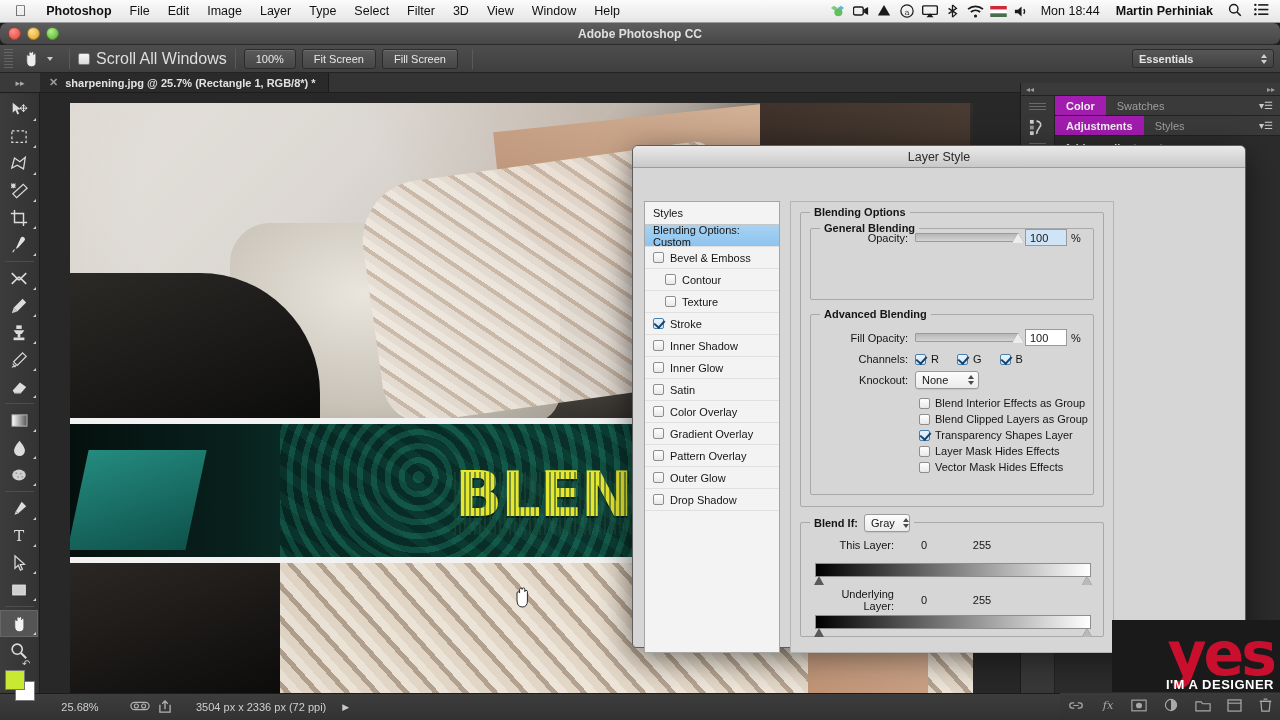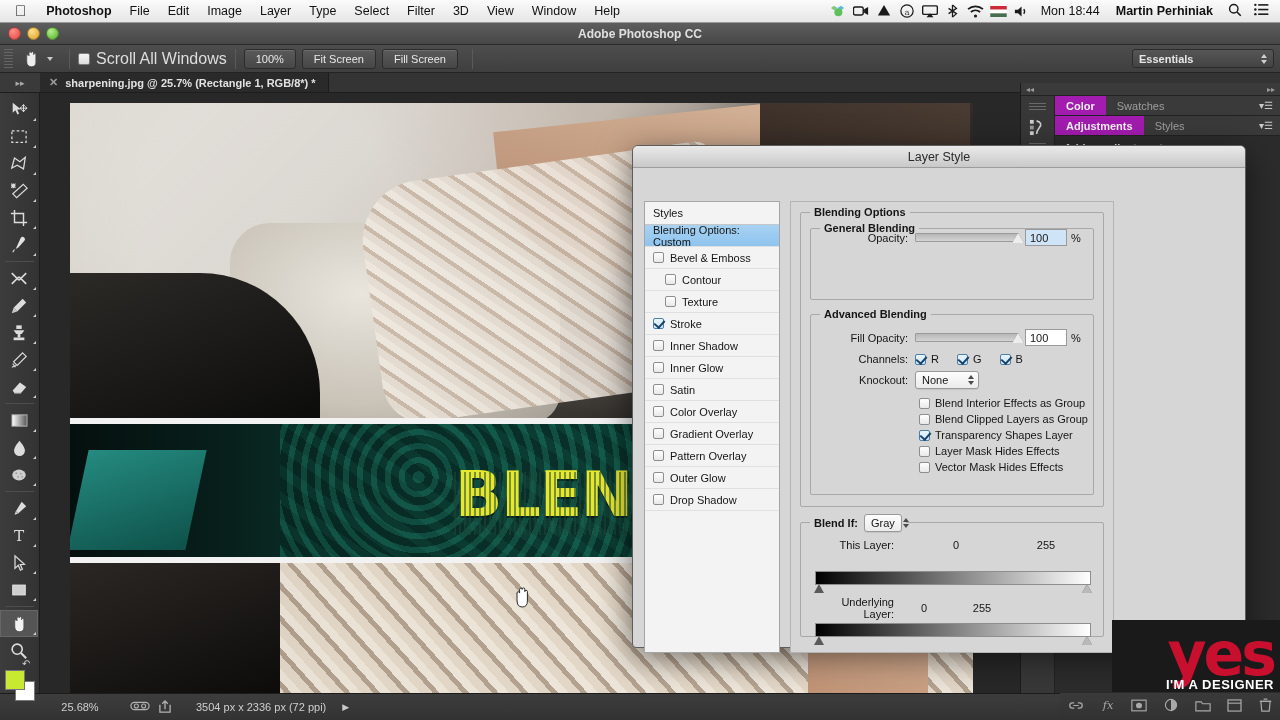--- a/index.html
+++ b/index.html
@@ -26,21 +26,21 @@
   #menubar .tray .ic{ width:22px; height:16px; display:flex; align-items:center; justify-content:center; }
   #menubar .clock{ padding:0 8px; font-size:12.5px;}
   #menubar .user{ padding:0 8px; font-weight:bold; font-size:12.5px;}
 
   
   #ps-title{
     position:absolute; top:23px; left:0; width:1280px; height:22px;
     background:linear-gradient(#5d5d5d,#474747);
     border-bottom:1px solid #2b2b2b;
     display:flex; align-items:center; justify-content:center;
-    color:#e0e0e0; font-size:12px; font-weight:bold;
+    color:#e0e0e0; font-size:12px; font-weight:bold;border-radius:7px;
   }
   .traffic{ position:absolute; left:8px; top:4px; display:flex; gap:6px;}
   .tl{ width:13px;height:13px;border-radius:50%; border:1px solid rgba(0,0,0,.35);}
   .tl.r{ background:radial-gradient(circle at 35% 30%,#ff8f87,#e0443e);}
   .tl.y{ background:radial-gradient(circle at 35% 30%,#ffe08a,#dea123);}
   .tl.g{ background:radial-gradient(circle at 35% 30%,#b4f08a,#4fae2b);}
 
   
   #optbar{
     position:absolute; top:45px; left:0; width:1280px; height:28px;
@@ -843,31 +843,31 @@
               <span class="ck"></span>
               <span style="margin-left:5px;">Vector Mask Hides Effects</span>
             </div>
           </div>
         </div>
       </div>
 
       <div class="fieldset" style="left:9px; top:320px; right:9px; height:115px;">
         <span class="legend" style="display:flex; align-items:center; gap:6px; top:-9px;">
           <span>Blend If:</span>
-          <span class="select" style="width:38px; font-weight:normal;">
+          <span class="select" style="width:46px; font-weight:normal;">
             <span>Gray</span>
             <span class="st">
                 <i class="u"></i>
                 <i class="d"></i>
               </span>
           </span>
         </span>
 
         <div style="position:absolute; left:14px; top:16px; right:12px;">
-          <div class="frow" style="margin-bottom:20px;gap:32px;">
+          <div class="frow" style="margin-bottom:12px;">
             <span class="lbl" style="width:86px;">This Layer:</span>
             <span style="width:46px; text-align:center;">0</span>
             <span style="width:70px; text-align:center;">255</span>
           </div>
           <div style="position:relative; margin-bottom:11px;">
             <div class="ramp"></div>
             <span class="tri-handle" style="left:-1px; top:13px;"></span>
             <span class="tri-handle open" style="right:-1px; top:13px;"></span>
           </div>
           <div class="frow" style="margin-bottom:3px;">

